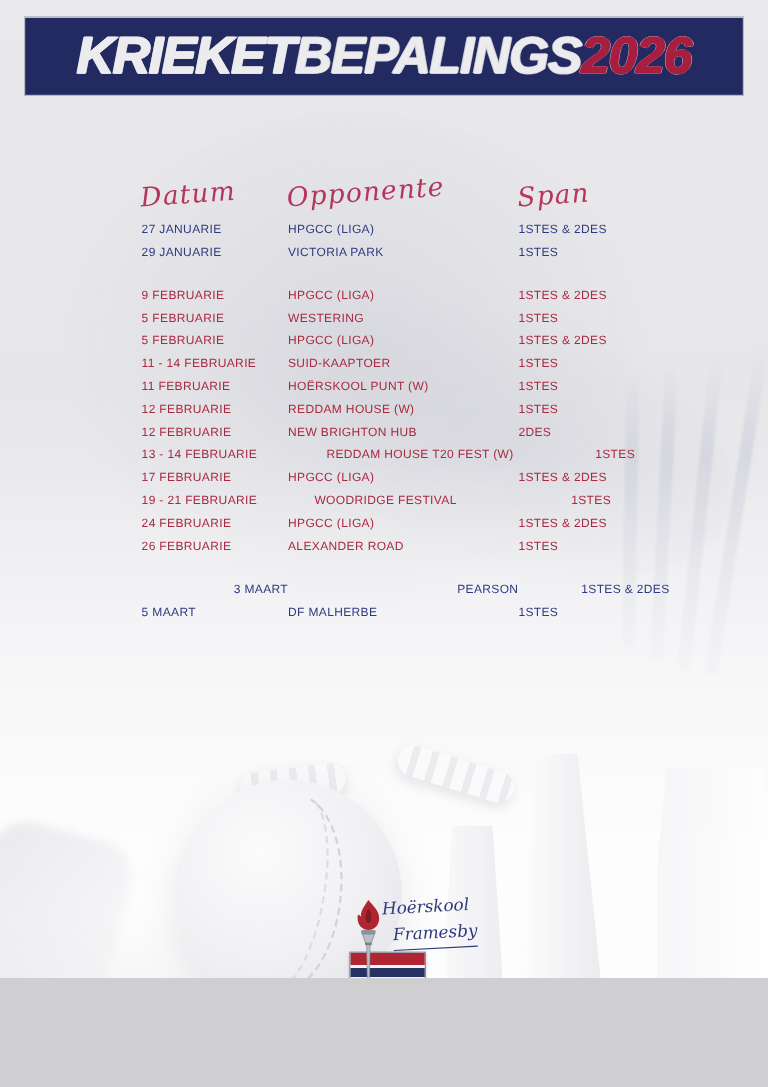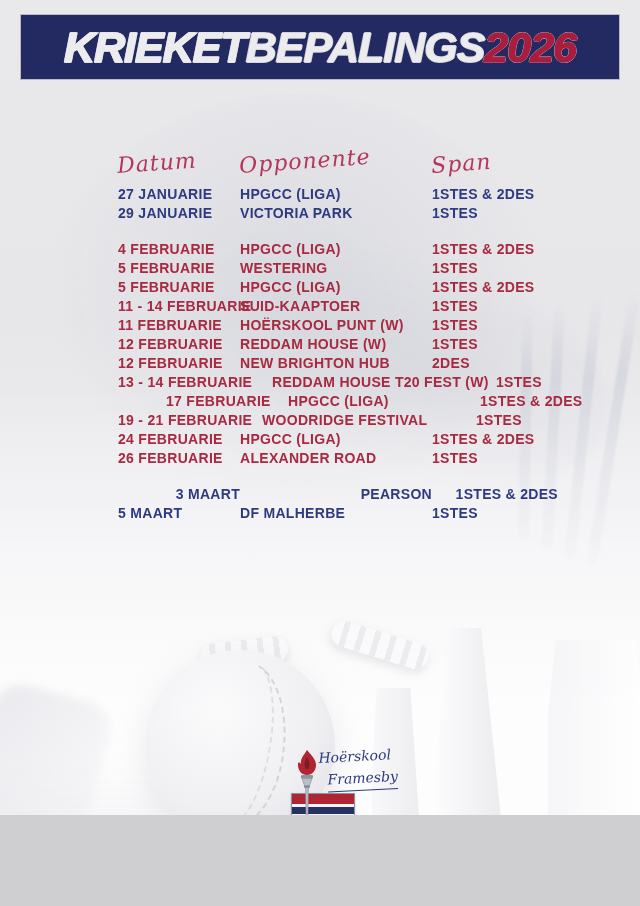--- a/index.html
+++ b/index.html
@@ -100,21 +100,21 @@
 
   
   .fixtures{ position:absolute; left:118px; top:140px; width:440px; }
   .t-row{ display:grid; grid-template-columns:122px 192px 1fr; align-items:baseline; height:19px; }
   .t-head{ height:38px; align-items:end; margin-bottom:8px; }
   .t-head span{
     font-family:"DejaVu Serif", serif; font-style:italic; font-weight:normal;
     font-size:22px; letter-spacing:1px; transform:rotate(-4deg); transform-origin:left bottom;
     display:inline-block;
   }
-  .cell{ font-size:14px; font-weight:bold; letter-spacing:0.3px; white-space:nowrap; }
+  .cell{ font-size:10px; font-weight:normal; letter-spacing:0.3px; white-space:nowrap; }
   .gap{ margin-top:17px; }
 
   
   .crest{ position:absolute; left:283px; top:746px; width:140px; height:96px; }
   .crest-name{
     position:absolute; left:36px; top:0; font-family:"DejaVu Serif", serif;
     font-style:italic; font-size:14px; line-height:1.55; transform:rotate(-3deg);
     white-space:nowrap;
   }
   .crest-name .l2{ margin-left:8px; display:inline-block; border-bottom:1px solid; padding-bottom:1px; }
@@ -178,21 +178,21 @@
       <span class="cell">HPGCC (LIGA)</span>
       <span class="cell">1STES &amp; 2DES</span>
     </div>
     <div class="t-row" style="color:#2e3a80;">
       <span class="cell">29 JANUARIE</span>
       <span class="cell">VICTORIA PARK</span>
       <span class="cell">1STES</span>
     </div>
 
     <div class="t-row gap" style="color:#a82940;">
-      <span class="cell">4 FEBRUARIE</span>
+      <span class="cell">9 FEBRUARIE</span>
       <span class="cell">HPGCC (LIGA)</span>
       <span class="cell">1STES &amp; 2DES</span>
     </div>
     <div class="t-row" style="color:#a82940;">
       <span class="cell">5 FEBRUARIE</span>
       <span class="cell">WESTERING</span>
       <span class="cell">1STES</span>
     </div>
     <div class="t-row" style="color:#a82940;">
       <span class="cell">5 FEBRUARIE</span>
@@ -217,21 +217,21 @@
     <div class="t-row" style="color:#a82940;">
       <span class="cell">12 FEBRUARIE</span>
       <span class="cell">NEW BRIGHTON HUB</span>
       <span class="cell">2DES</span>
     </div>
     <div class="t-row" style="color:#a82940;gap:32px;">
       <span class="cell">13 - 14 FEBRUARIE</span>
       <span class="cell">REDDAM HOUSE T20 FEST (W)</span>
       <span class="cell">1STES</span>
     </div>
-    <div class="t-row" style="color:#a82940;margin-left:48px;">
+    <div class="t-row" style="color:#a82940;">
       <span class="cell">17 FEBRUARIE</span>
       <span class="cell">HPGCC (LIGA)</span>
       <span class="cell">1STES &amp; 2DES</span>
     </div>
     <div class="t-row" style="color:#a82940;gap:22px;">
       <span class="cell">19 - 21 FEBRUARIE</span>
       <span class="cell">WOODRIDGE FESTIVAL</span>
       <span class="cell">1STES</span>
     </div>
     <div class="t-row" style="color:#a82940;">

